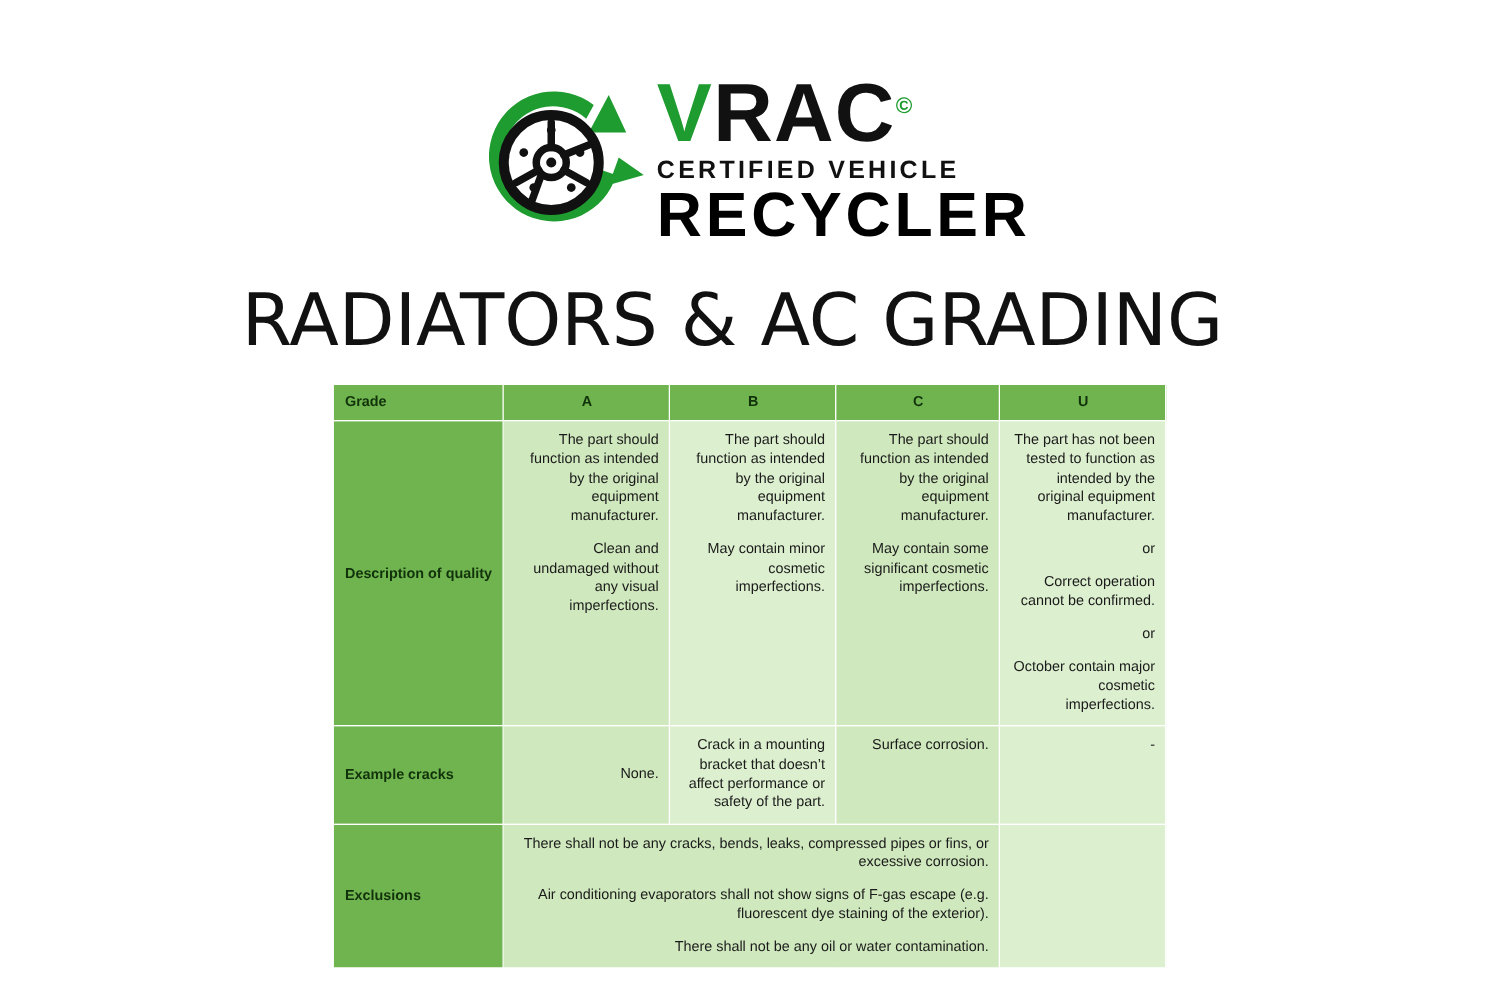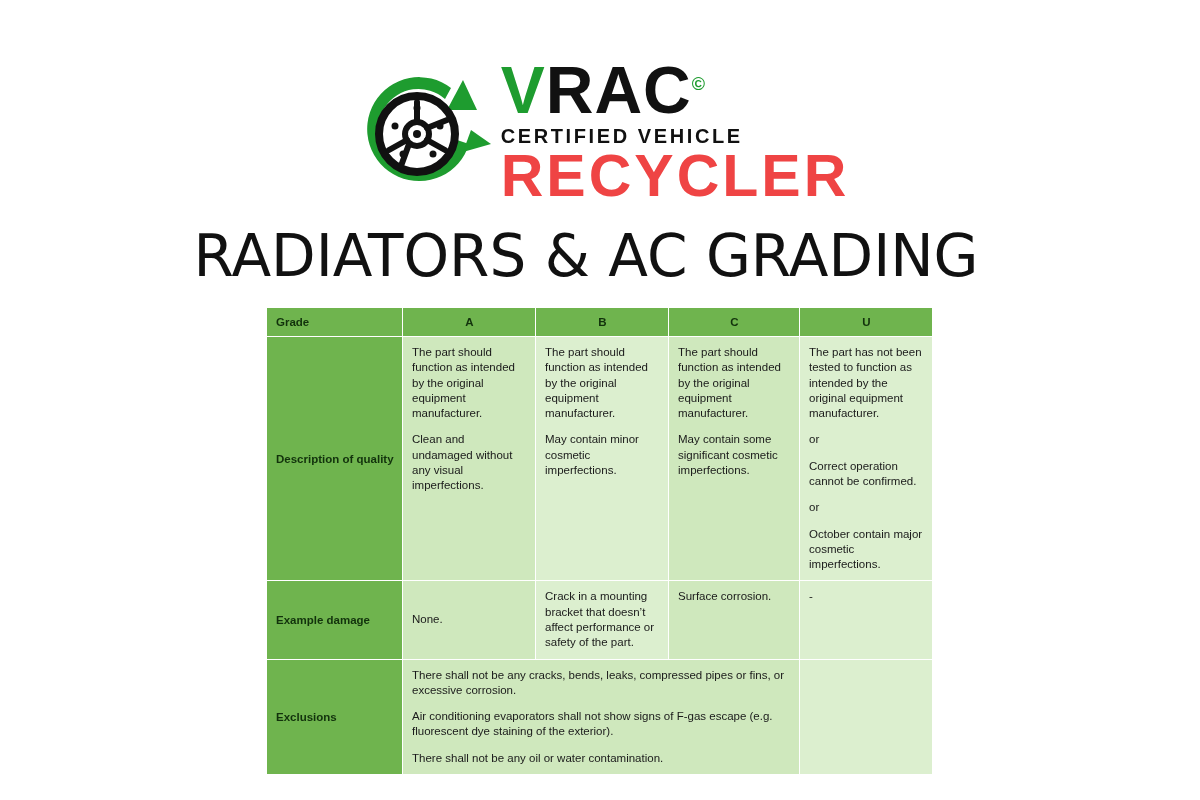--- a/index.html
+++ b/index.html
@@ -60,24 +60,24 @@
   .logo-line2 {
     font-size: 20px;
     font-weight: bold;
     letter-spacing: 2.6px;
     color: #111111;
     line-height: 1.2;
     margin-top: 2px;
     white-space: nowrap;
   }
   .logo-line3 {
-    font-size: 59px;
+    font-size: 50px;
     font-weight: bold;
     letter-spacing: 3px;
-    color: #ef4444;
+    color: #000000;
     line-height: 1.05;
     margin-top: -2px;
     white-space: nowrap;
   }
 
   
   .doc-title {
     position: absolute;
     top: 222px;
     left: 0;
@@ -121,20 +121,21 @@
     color: #12320c;
     font-size: 11.5px;
     font-weight: bold;
     vertical-align: middle;
   }
   td.cell {
     background: #cfe8bd;
     font-size: 11.5px;
     line-height: 1.33;
     color: #1a1a1a;
+    text-align: right;
   }
   td.cell.light {
     background: #dcefcf;
   }
   td.cell p {
     margin: 0 0 11px 0;
   }
   td.cell p:last-child {
     margin-bottom: 0;
   }
@@ -224,21 +225,21 @@
         <td class="cell light">
             <p>The part has not been tested to function as intended by the original equipment manufacturer.</p>
             <p>or</p>
             <p>Correct operation cannot be confirmed.</p>
             <p>or</p>
             <p>October contain major cosmetic imperfections.</p>
           </td>
       </tr>
 
       <tr>
-        <td class="rowhead">Example damage</td>
+        <td class="rowhead">Example cracks</td>
         <td class="cell mid">
             <p>None.</p>
           </td>
         <td class="cell light">
             <p>Crack in a mounting bracket that doesn’t affect performance or safety of the part.</p>
           </td>
         <td class="cell">
             <p>Surface corrosion.</p>
           </td>
         <td class="cell light">

